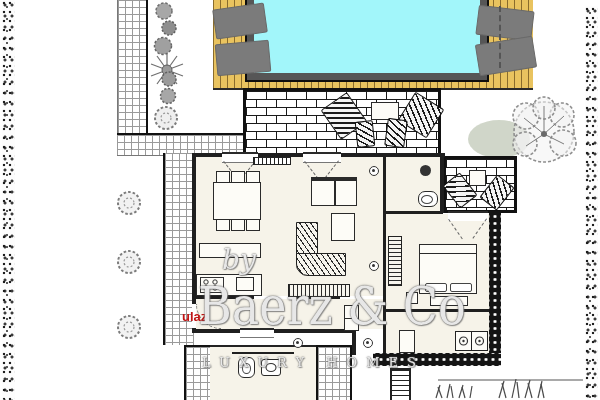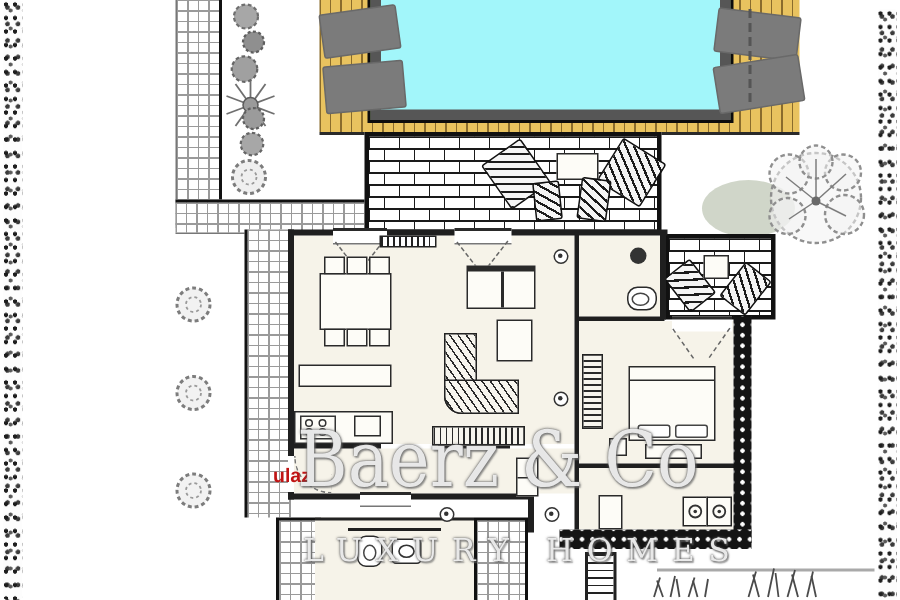--- a/index.html
+++ b/index.html
@@ -319,16 +319,17 @@
     </div>
   <div class="abs" style="left:261px;top:359px;width:18px;height:15px;border:1.5px solid #2a2a2a;background:#fff;border-radius:3px;z-index:6;">
     <svg width="18" height="15" viewBox="0 0 18 15">
         <ellipse cx="9" cy="7.5" rx="5" ry="4" fill="none" stroke="#333" stroke-width="1.1"></ellipse>
       </svg>
     </div>
   <div class="abs" style="left:390px;top:368px;width:17px;height:32px;border:2px solid #222;background:repeating-linear-gradient(#222 0 1px,#fff 1px 5px);z-index:6;"></div>
 
   <div class="abs red" style="left:182px;top:309px;font-size:13px;">ulaz</div>
 
+  <div class="abs wm" style="left:222px;top:243px;font-size:28px;font-style:italic;">by</div>
   <div class="abs wm" style="left:198px;top:276px;font-size:46px;transform:scaleY(1.12);transform-origin:left top;">Baerz &amp; Co</div>
-  <div class="abs wm" style="left:202px;top:355px;font-size:21px;letter-spacing:9px;">LUXURY HOMES</div>
+  <div class="abs wm" style="left:202px;top:355px;font-size:13px;letter-spacing:9px;">LUXURY HOMES</div>
 
 </div>
 
 </body></html>

